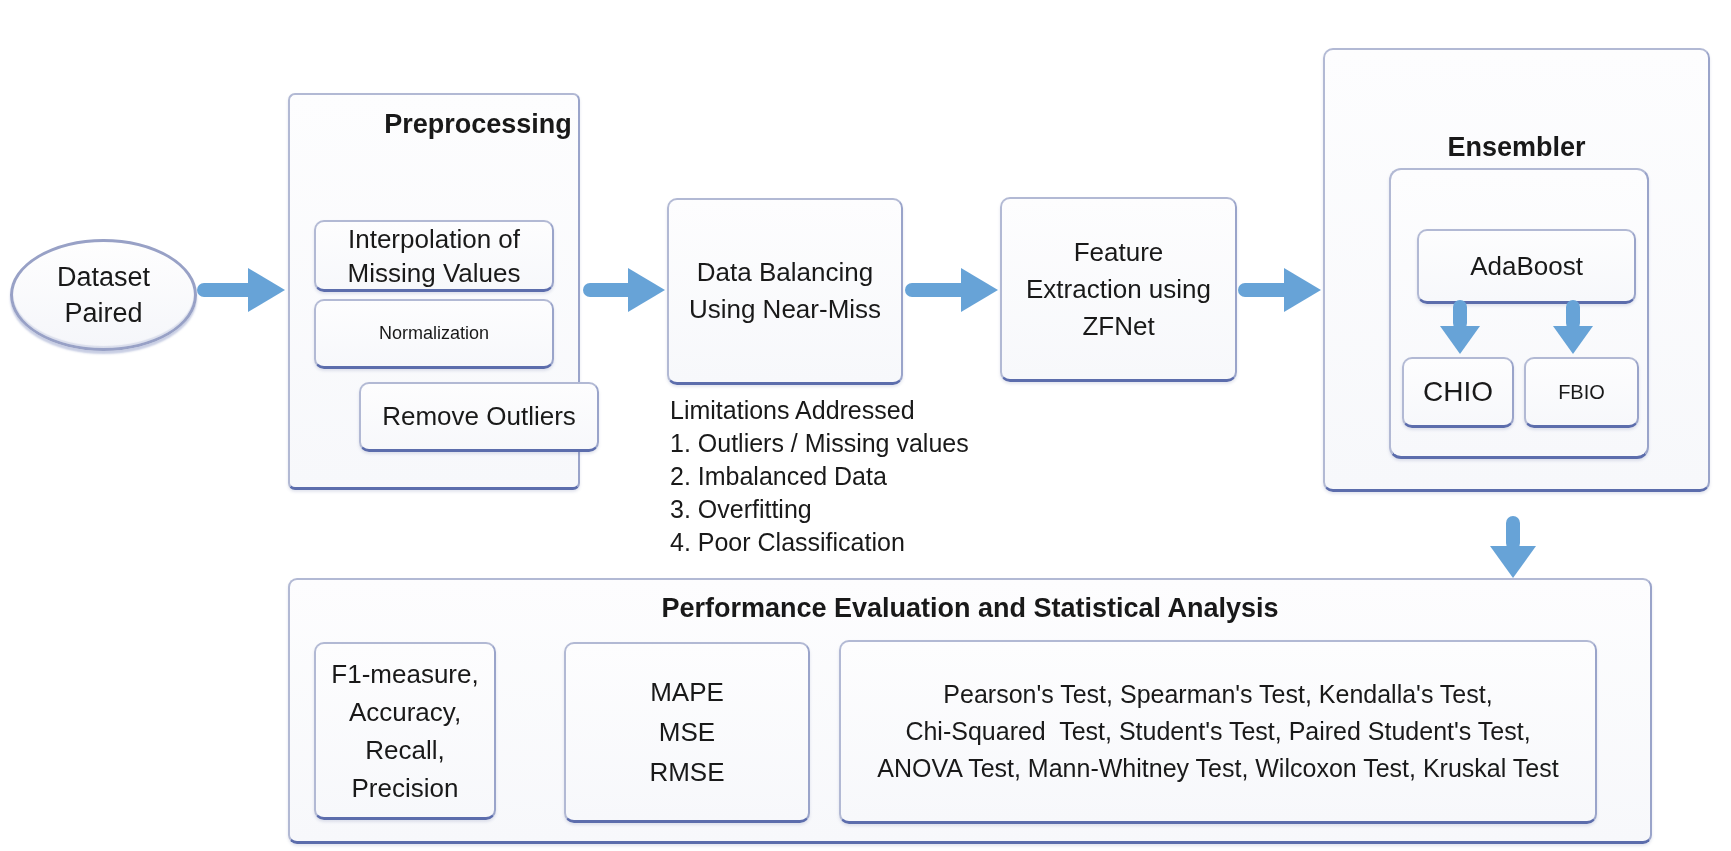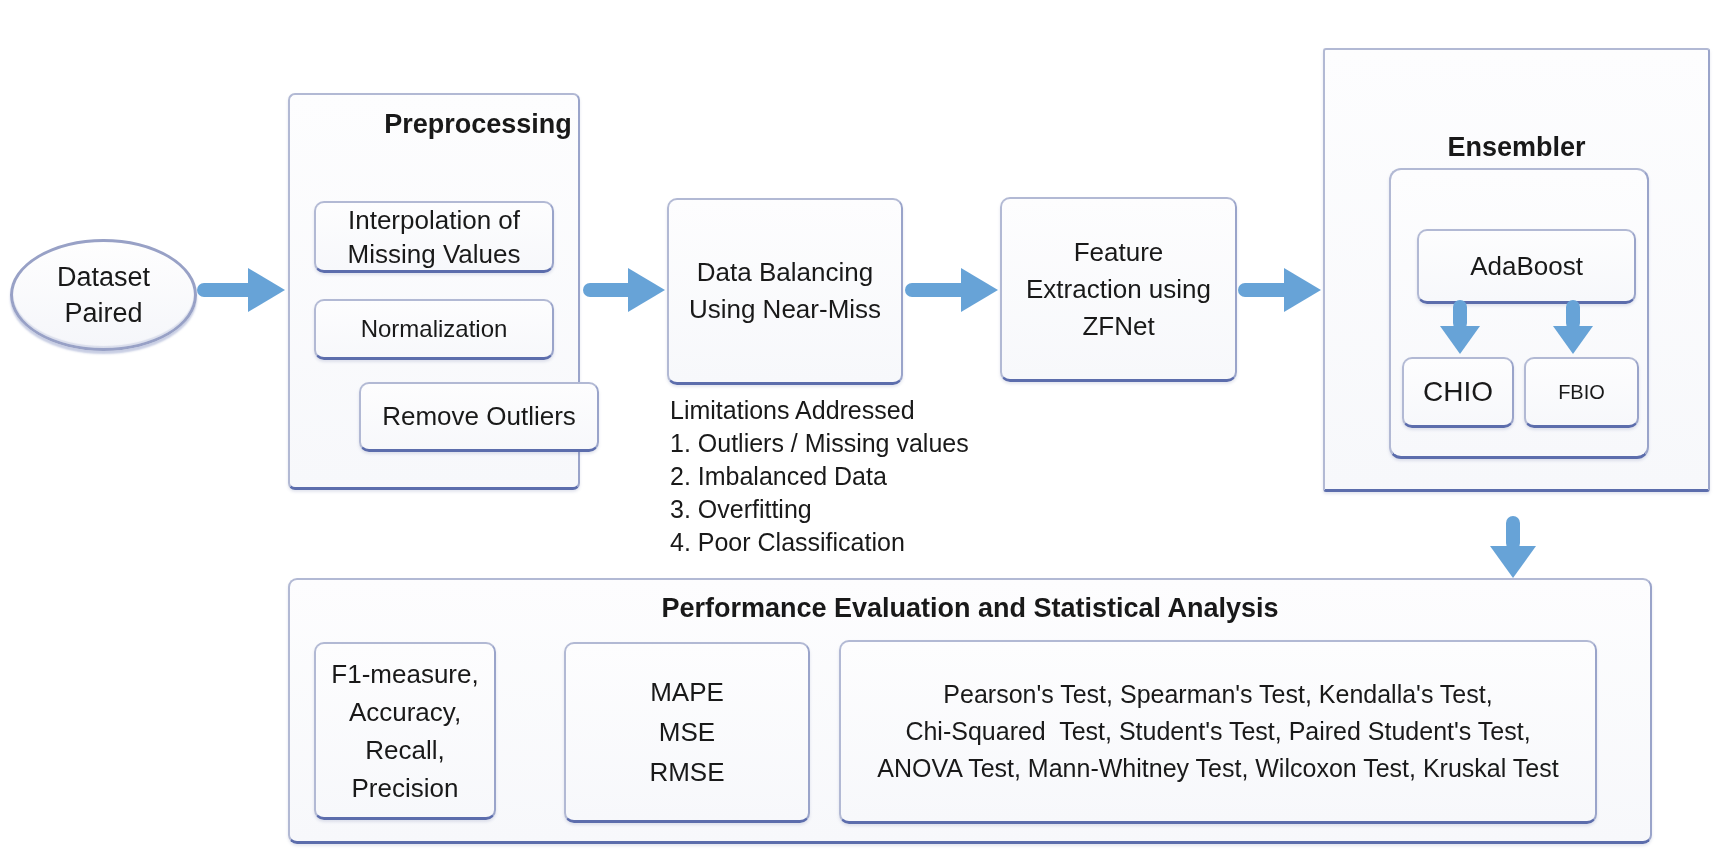--- a/index.html
+++ b/index.html
@@ -30,30 +30,30 @@
     position:absolute;left:10px;top:239px;width:187px;height:112px;border-radius:50%;
     border:3px solid #98a1c6;
     background:linear-gradient(180deg,#fefefe,#f5f6fa);
     box-shadow:0 3px 2px rgba(95,111,174,.35), inset 0 -2px 1px rgba(95,111,174,.18);
     box-sizing:border-box;
     font-size:27px;line-height:36px;
   }
   
   #prep{left:288px;top:93px;width:292px;height:397px;}
   #prep .title{top:14px;margin-left:44px;}
-  #step1{left:24px;top:106px;width:240px;height:72px;font-size:26px;line-height:34px;}
-  #step2{left:24px;top:204px;width:240px;height:61px;font-size:24px;}
+  #step1{left:24px;top:125px;width:240px;height:72px;font-size:26px;line-height:34px;}
+  #step2{left:24px;top:204px;width:240px;height:70px;font-size:18px;}
   #step3{left:24px;top:287px;width:240px;height:70px;font-size:26px;margin-left:45px;}
   
   #balance{left:667px;top:198px;width:236px;height:187px;}
   #feature{left:1000px;top:197px;width:237px;height:185px;}
   #limitations{position:absolute;left:670px;top:394px;width:330px;font-size:25px;line-height:33px;}
   
   #class-title{position:absolute;left:1323px;top:2px;width:387px;text-align:center;font-size:27px;font-weight:bold;}
-  #class-box{left:1323px;top:48px;width:387px;height:444px;border-radius:3px;}
+  #class-box{left:1323px;top:48px;width:387px;height:444px;border-radius:10px;}
   #ensembler-title{top:82px;}
   #ensemble-box{left:64px;top:118px;width:260px;height:291px;border-radius:12px;}
   #adaboost{left:26px;top:59px;width:219px;height:75px;font-size:26px;}
   #chio{left:11px;top:187px;width:112px;height:71px;font-size:28px;}
   #fbio{left:133px;top:187px;width:115px;height:71px;font-size:20px;}
   
   #perf{left:288px;top:578px;width:1364px;height:266px;border-radius:9px;}
   #perf .title{top:13px;}
   #metrics{left:24px;top:62px;width:182px;height:178px;font-size:26px;line-height:38px;}
   #errors{left:274px;top:62px;width:246px;height:181px;font-size:26px;line-height:40px;}

